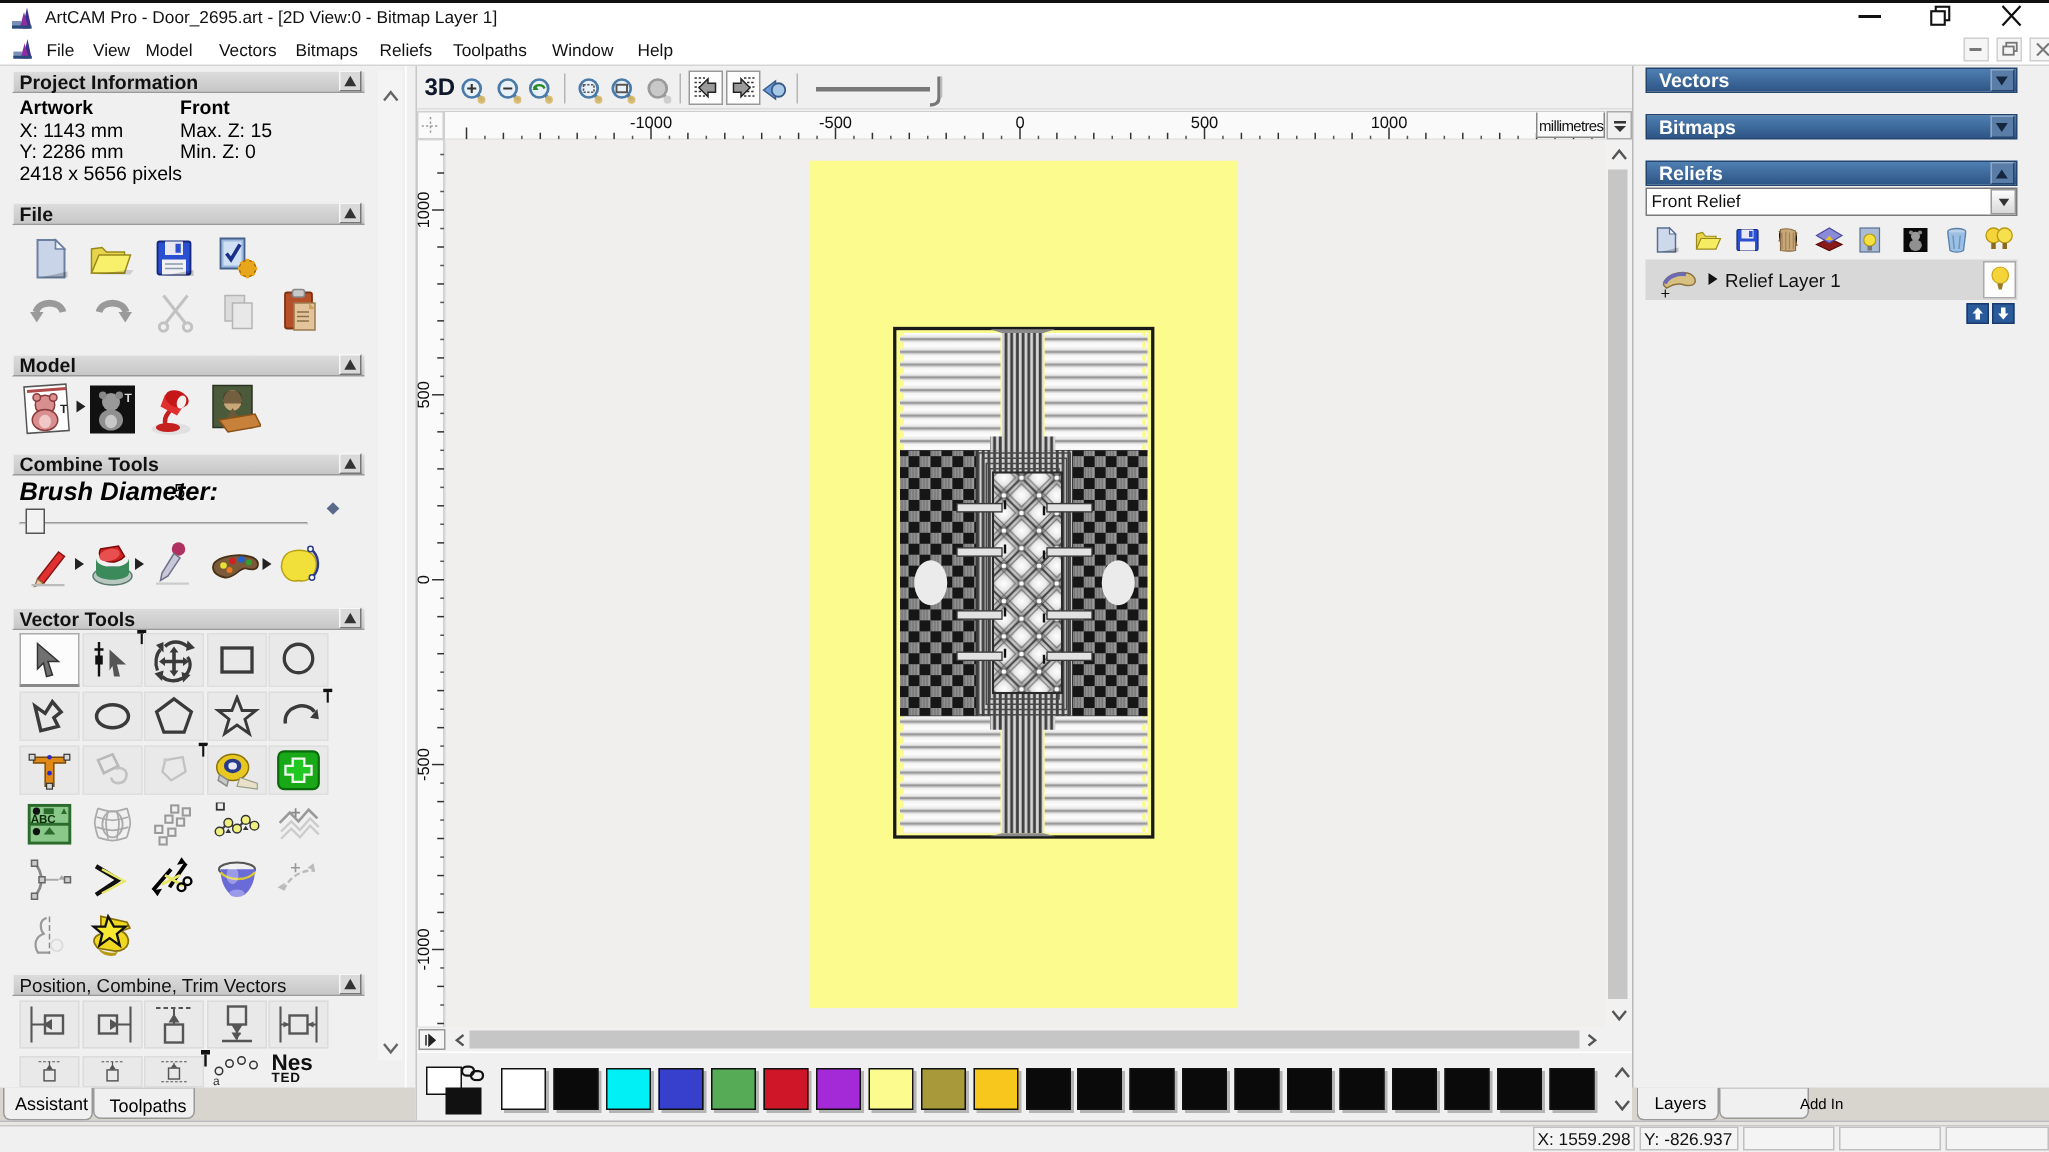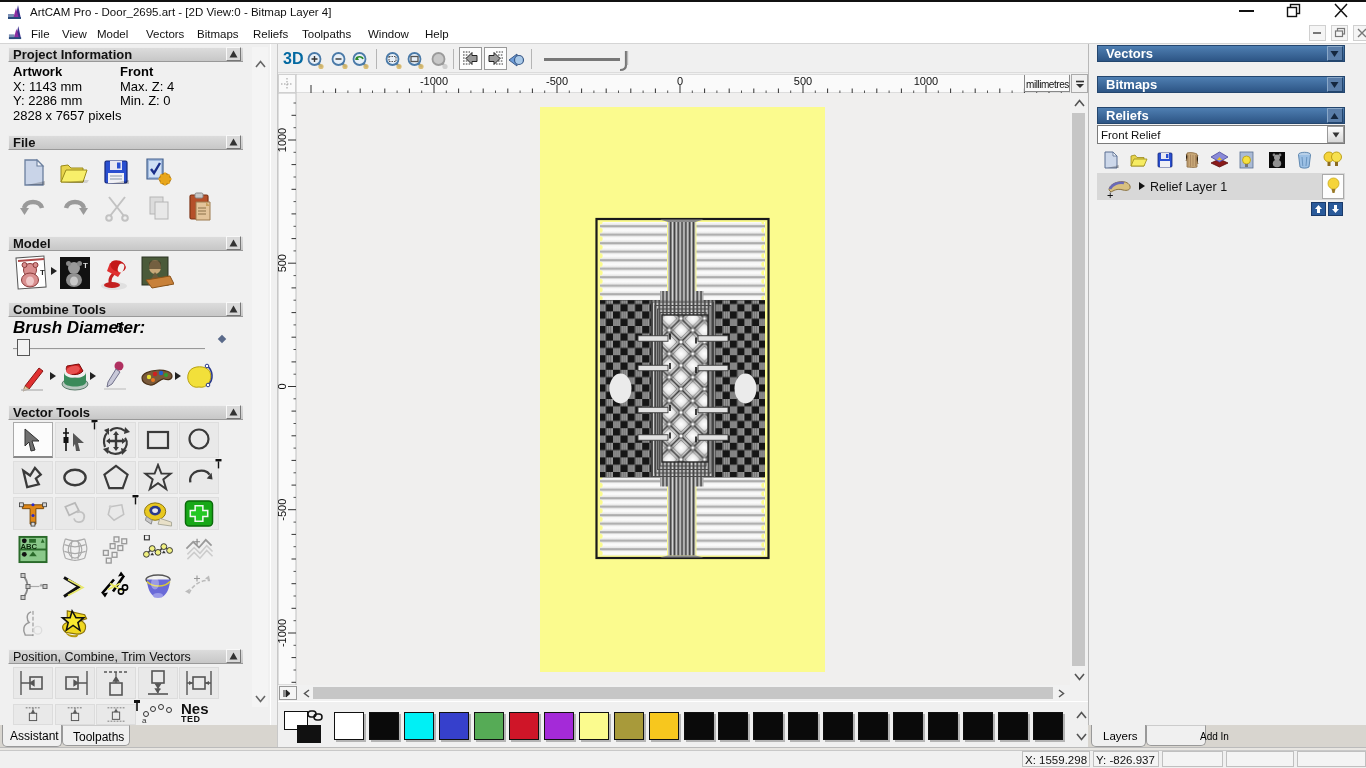--- a/index.html
+++ b/index.html
@@ -8,21 +8,21 @@
 </style></head><body>
 
 <div style="left:0px;top:0px;width:1366px;height:2px;background:#111"></div>
 <div style="left:0px;top:2px;width:1366px;height:20px;background:#fff"></div>
 <svg style="left:7px;top:4px" width="16" height="16" viewBox="0 0 16 16">
     <rect x="1" y="10" width="6" height="5" fill="#7a8fb5"></rect>
     <path d="M8 15 L11 1 L14 15 Z" fill="#3b2f8f"></path>
     <path d="M6 15 L9 4 L12 15 Z" fill="#8b2fa0"></path>
     <rect x="1" y="13" width="13" height="2" fill="#274a7c"></rect>
   </svg>
-<div style="left:30px;top:5px;font-size:11.5px;color:#111;line-height:14px">ArtCAM Pro - Door_2695.art - [2D View:0 - Bitmap Layer 4]</div>
+<div style="left:30px;top:5px;font-size:11.5px;color:#111;line-height:14px">ArtCAM Pro - Door_2695.art - [2D View:0 - Bitmap Layer 1]</div>
 <div style="left:1239px;top:10px;width:15px;height:1.6px;background:#111"></div>
 <svg style="left:1286px;top:3px" width="16" height="15" viewBox="0 0 16 15">
     <rect x="4.5" y="1.5" width="9" height="9" fill="none" stroke="#111" stroke-width="1.4"></rect>
     <rect x="1.5" y="4.5" width="9" height="9" fill="#fff" stroke="#111" stroke-width="1.4"></rect>
   </svg>
 <svg style="left:1333px;top:3px" width="16" height="15" viewBox="0 0 16 15">
     <path d="M2 1 L14 14 M14 1 L2 14" stroke="#111" stroke-width="1.5"></path>
   </svg>
 <div style="left:0px;top:22px;width:1366px;height:22px;background:#fff;border-bottom:1px solid #d5d5d5"></div>
 <svg style="left:8px;top:25px" width="15" height="15" viewBox="0 0 16 16">
@@ -55,24 +55,24 @@
 <div style="left:270px;top:44px;width:8px;height:724px;background:#f0f0f0;border-left:1px solid #fff;border-right:1px solid #c8c8c8"></div>
 <div style="left:8px;top:47px;width:235px;height:15px;background:linear-gradient(#dcdcdc,#c7c7c7);border-top:1px solid #eee;border-left:1px solid #eee;border-bottom:1px solid #999"></div>
 <div style="left:13px;top:48px;font-weight:bold;font-size:13px;color:#111;line-height:14px;white-space:nowrap">Project Information</div>
 <div style="left:226px;top:47px;width:15px;height:14px;background:#d9d9d9;border:1px solid #777;border-top-color:#f8f8f8;border-left-color:#f8f8f8"></div>
 <svg style="left:229px;top:50px" width="9" height="8" viewBox="0 0 9 8">
     <path d="M4.5 0.5 L8.5 7.5 L0.5 7.5 Z" fill="#333"></path>
   </svg>
 <div style="left:13px;top:64px;font-weight:bold;font-size:13px;line-height:15px">Artwork</div>
 <div style="left:120px;top:64px;font-weight:bold;font-size:13px;line-height:15px">Front</div>
 <div style="left:13px;top:79px;font-size:13px;line-height:15px">X: 1143 mm</div>
-<div style="left:120px;top:79px;font-size:13px;line-height:15px">Max. Z: 4</div>
+<div style="left:120px;top:79px;font-size:13px;line-height:15px">Max. Z: 15</div>
 <div style="left:13px;top:93px;font-size:13px;line-height:15px">Y: 2286 mm</div>
 <div style="left:120px;top:93px;font-size:13px;line-height:15px">Min. Z: 0</div>
-<div style="left:13px;top:108px;font-size:13px;line-height:15px">2828 x 7657 pixels</div>
+<div style="left:13px;top:108px;font-size:13px;line-height:15px">2418 x 5656 pixels</div>
 <div style="left:8px;top:135px;width:235px;height:15px;background:linear-gradient(#dcdcdc,#c7c7c7);border-top:1px solid #eee;border-left:1px solid #eee;border-bottom:1px solid #999"></div>
 <div style="left:13px;top:136px;font-weight:bold;font-size:13px;color:#111;line-height:14px;white-space:nowrap">File</div>
 <div style="left:226px;top:135px;width:15px;height:14px;background:#d9d9d9;border:1px solid #777;border-top-color:#f8f8f8;border-left-color:#f8f8f8"></div>
 <svg style="left:229px;top:138px" width="9" height="8" viewBox="0 0 9 8">
     <path d="M4.5 0.5 L8.5 7.5 L0.5 7.5 Z" fill="#333"></path>
   </svg>
 <svg style="left:18px;top:158px" width="30" height="30" viewBox="0 0 30 30">
     <path d="M7 2 L19 2 L25 8 L25 27 L7 27 Z" fill="#c9d4e8" stroke="#6b7f9e" stroke-width="1.3"></path>
     <path d="M19 2 L19 8 L25 8 Z" fill="#f2f5fa" stroke="#6b7f9e" stroke-width="1.1"></path>
     <path d="M9 27 L27 27 L27 23 Z" fill="#0003"></path>
@@ -507,21 +507,21 @@
     <path d="M1 2 L5.5 7.5 L10 2" fill="none" stroke="#666" stroke-width="1.6"></path>
   </svg>
 <div style="left:0px;top:725px;width:277px;height:43px;background:#d8d5cf"></div>
 <div style="left:0px;top:747px;width:1366px;height:3px;background:#e8e6e2;border-top:1px solid #bbb;z-index:3"></div>
 <div style="left:2px;top:725px;width:60px;height:22px;background:#f0f0f0;border:1px solid #999;border-top:none;border-radius:0 0 5px 5px;z-index:5"></div>
 <div style="left:10px;top:729px;font-size:12px;line-height:15px;z-index:6">Assistant</div>
 <div style="left:62px;top:725px;width:68px;height:21px;background:#f0f0f0;border:1px solid #999;border-top:1px solid #ccc;border-radius:0 0 5px 5px;z-index:4"></div>
 <div style="left:73px;top:729px;font-size:12px;line-height:16px;z-index:6">Toolpaths</div>
 
 <div style="left:278px;top:44px;width:810px;height:724px;background:#f0f0f0"></div>
-<div style="left:283px;top:50px;font-weight:bold;font-size:16px;line-height:18px;color:#0369a1">3D</div>
+<div style="left:283px;top:50px;font-weight:bold;font-size:16px;line-height:18px;color:#0f172a">3D</div>
 <svg style="left:306px;top:51px" width="19" height="19" viewBox="0 0 19 19">
     <circle cx="8.5" cy="8" r="6" fill="#e8f0f8" stroke="#4a7aa8" stroke-width="1.8"></circle>
     <path d="M12.5 12.5 L16 16" stroke="#4a7aa8" stroke-width="2.4"></path>
     <circle cx="15" cy="15.5" r="2.6" fill="#d8b868" opacity="0.9"></circle>
     <path d="M5.5 8 L11.5 8 M8.5 5 L8.5 11" stroke="#333" stroke-width="1.4"></path>
   </svg>
 <svg style="left:330px;top:51px" width="19" height="19" viewBox="0 0 19 19">
     <circle cx="8.5" cy="8" r="6" fill="#e8f0f8" stroke="#4a7aa8" stroke-width="1.8"></circle>
     <path d="M12.5 12.5 L16 16" stroke="#4a7aa8" stroke-width="2.4"></path>
     <circle cx="15" cy="15.5" r="2.6" fill="#d8b868" opacity="0.9"></circle>

